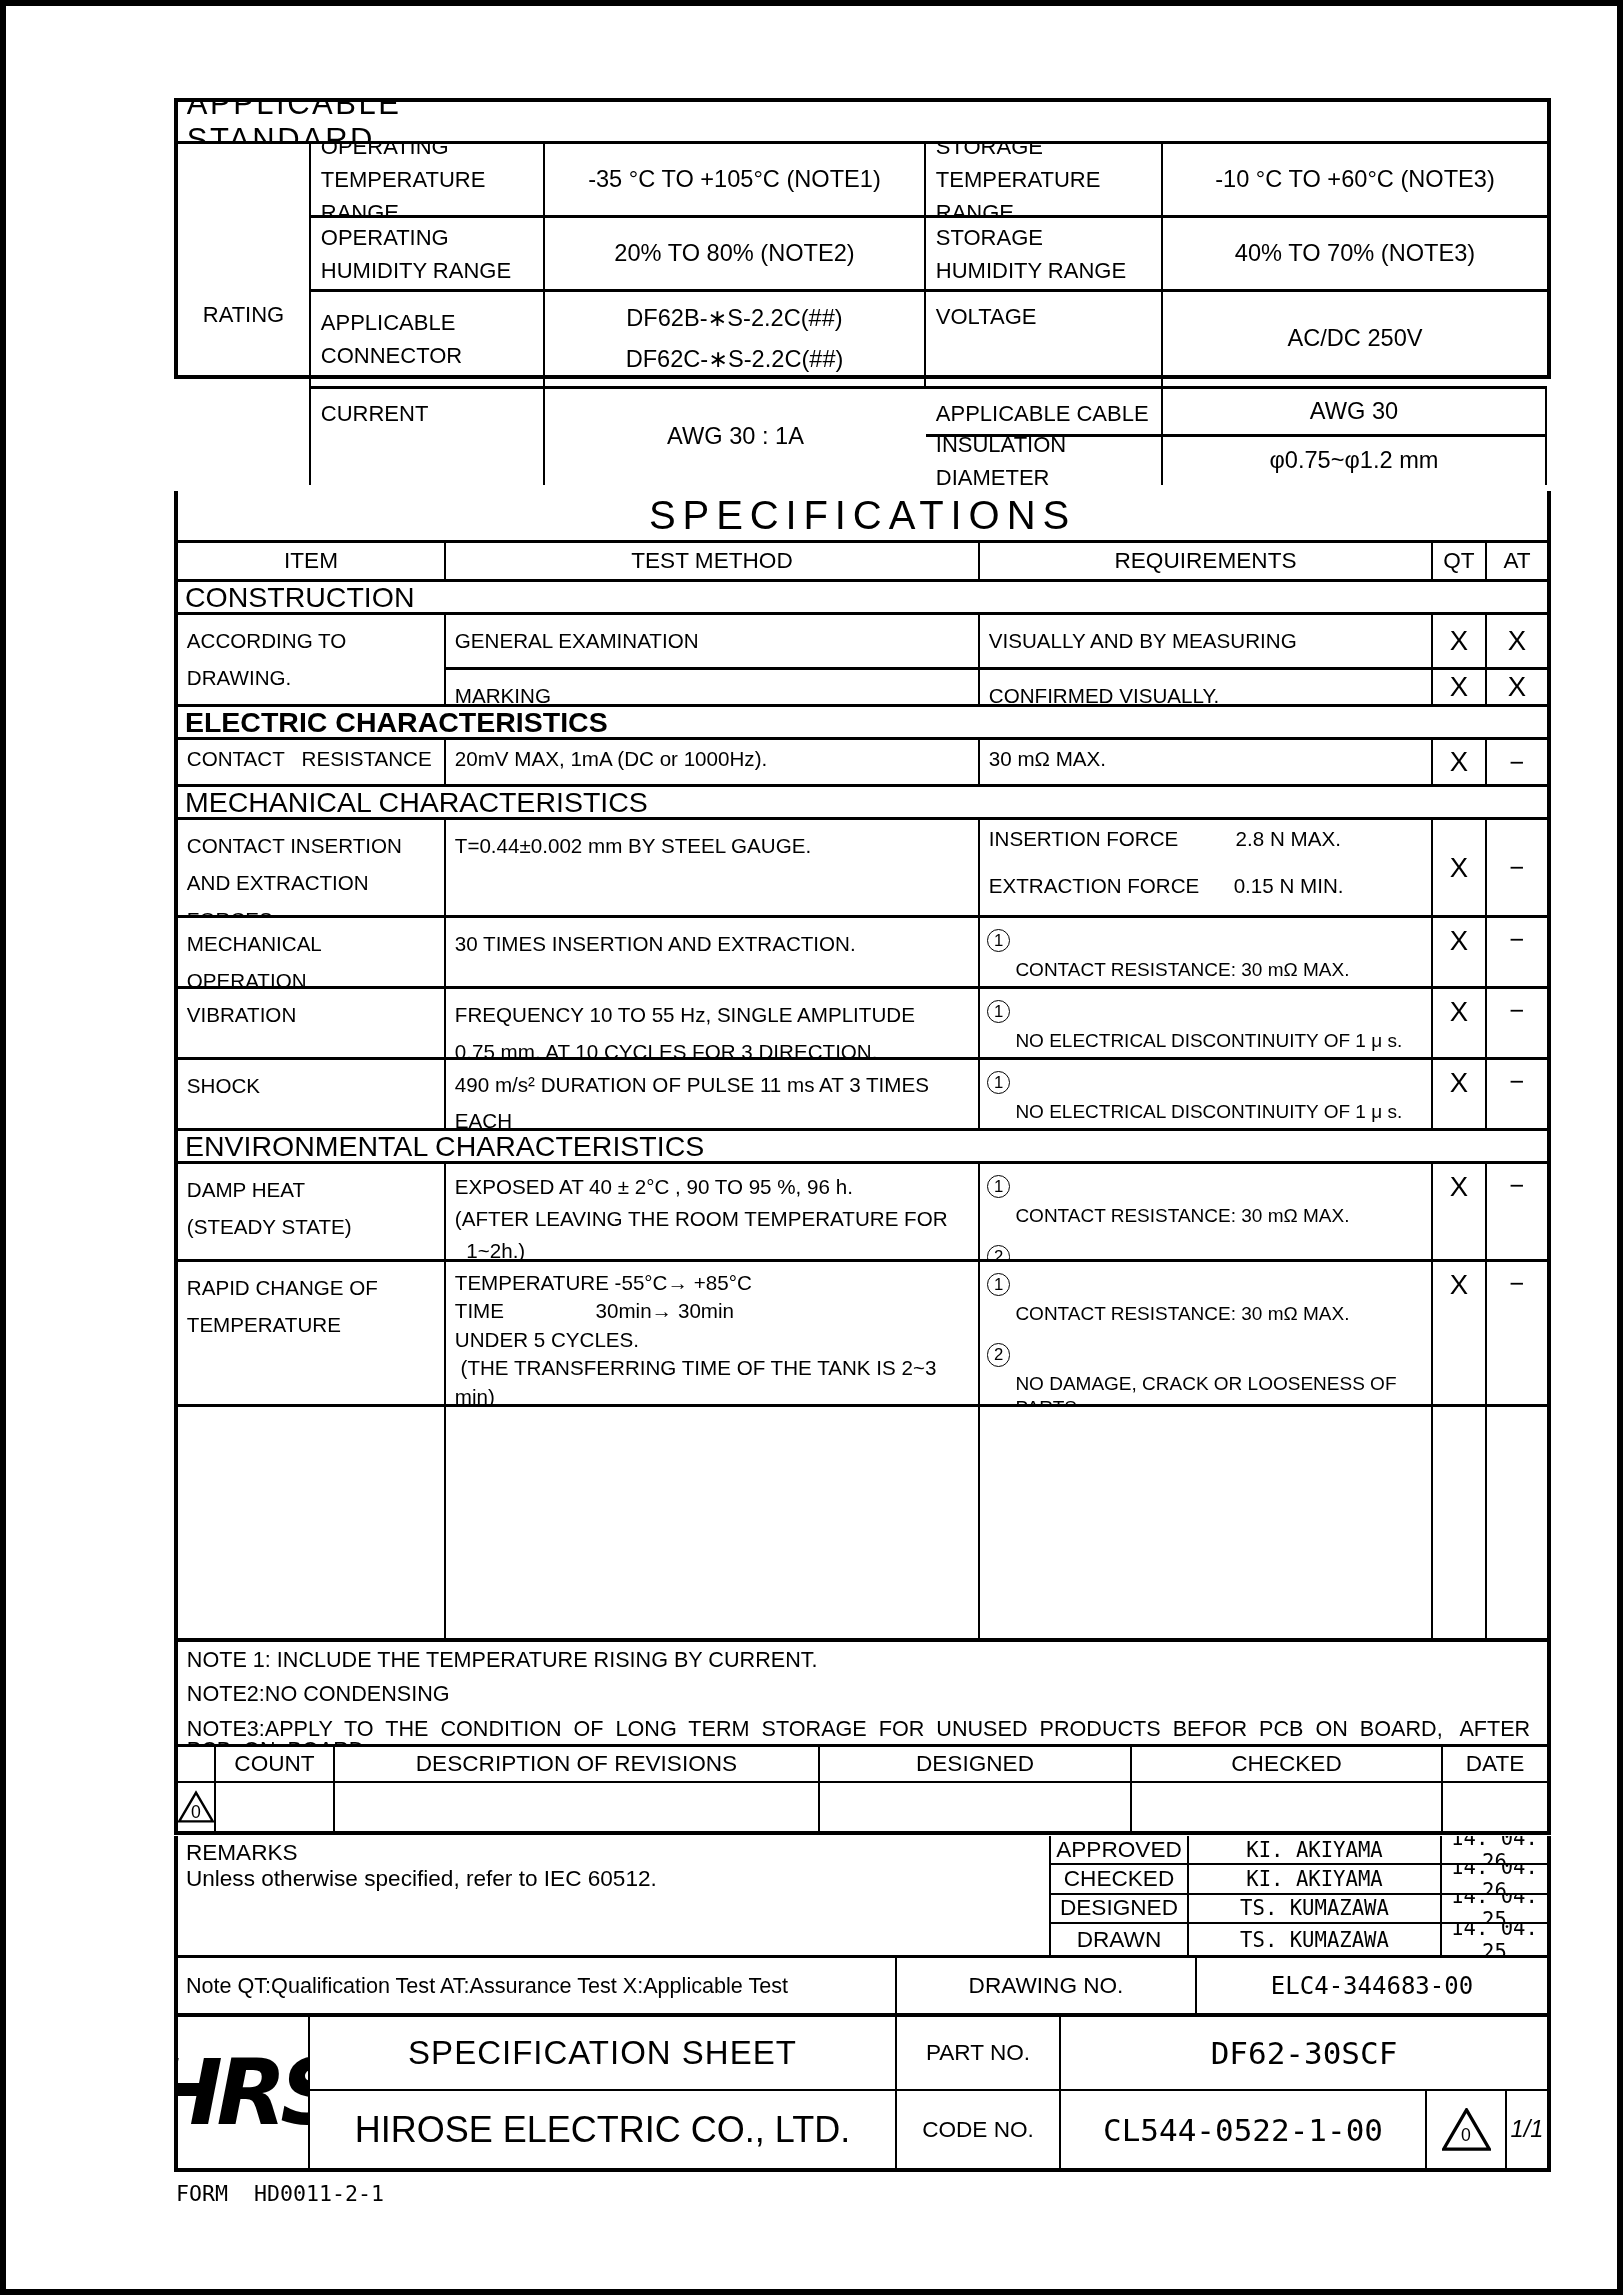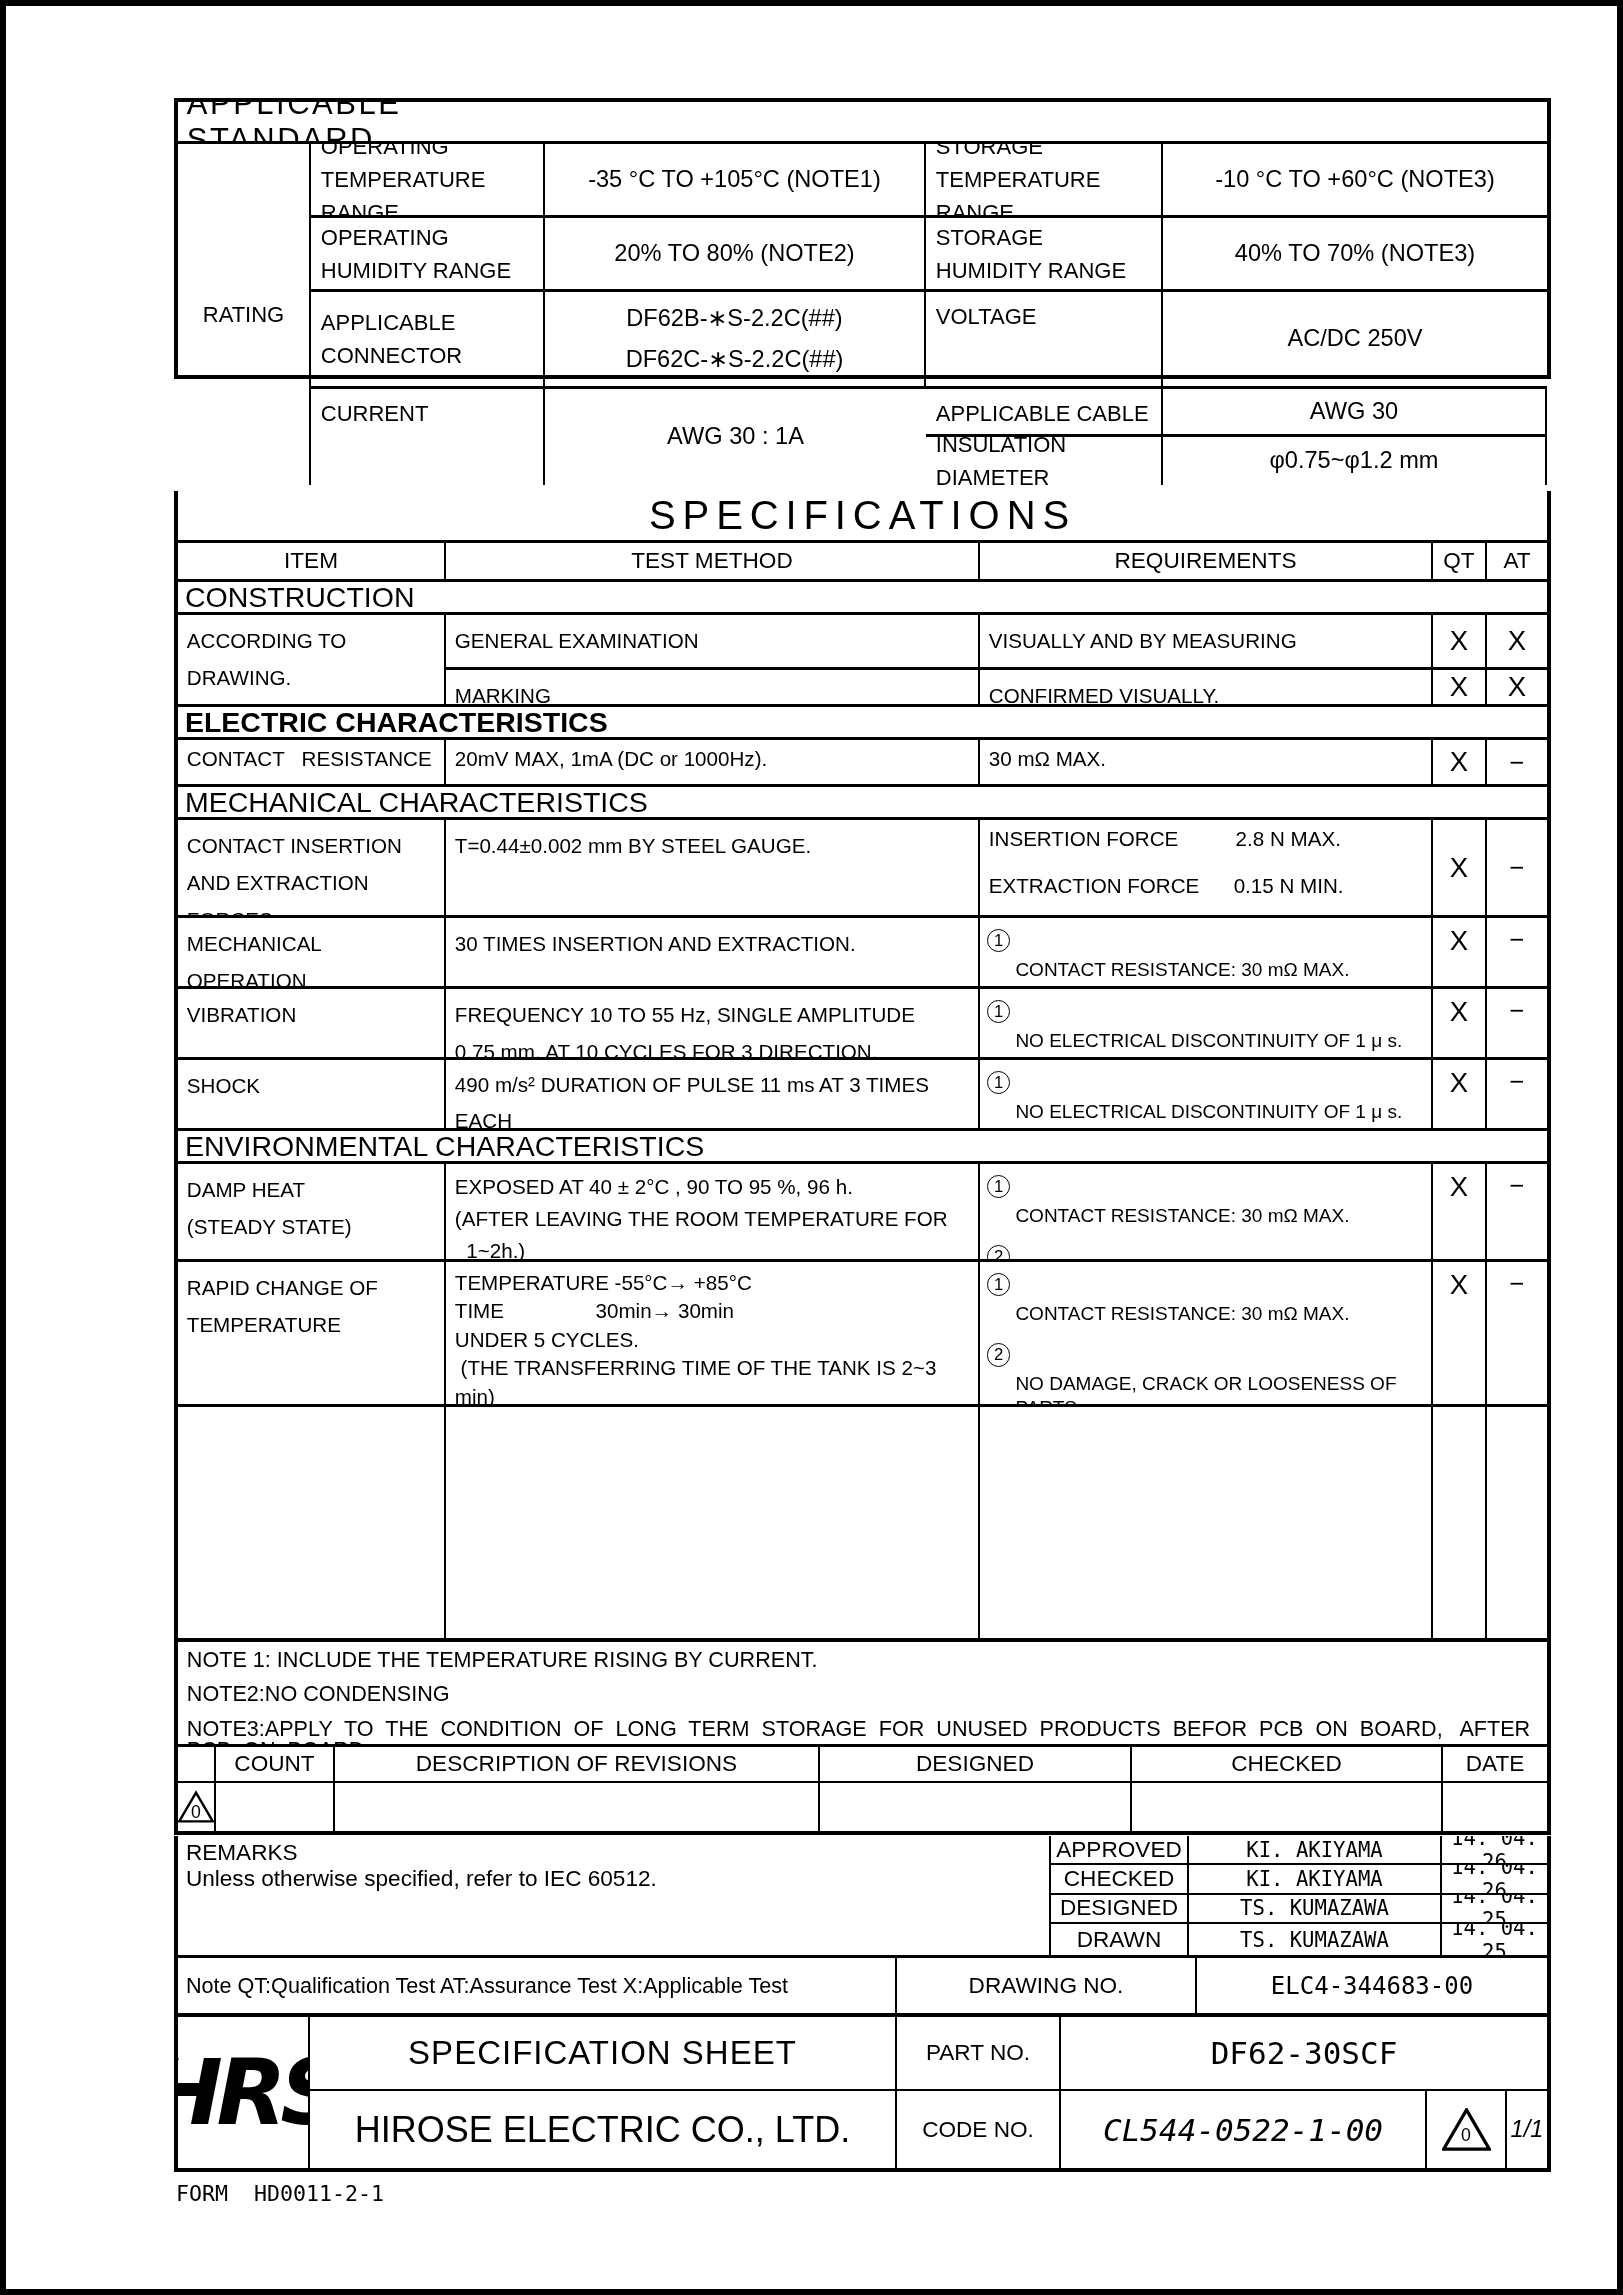--- a/index.html
+++ b/index.html
@@ -286,21 +286,21 @@
       </div>
       <div class="grid" style="grid-template-rows:74px 1fr;">
         <div class="grid" style="grid-template-columns:587px 164px 1fr;">
           <div class="c br bb4 cc" style="font-size:33px;letter-spacing:1px;">SPECIFICATION SHEET</div>
           <div class="c br bb4 cc hdr">PART NO.</div>
           <div class="c bb4 cc mono" style="font-size:31px;">DF62-30SCF</div>
         </div>
         <div class="grid" style="grid-template-columns:587px 164px 366px 80px 1fr;">
           <div class="c br cc" style="font-size:36px;">HIROSE ELECTRIC CO., LTD.</div>
           <div class="c br cc hdr">CODE NO.</div>
-          <div class="c br cc mono" style="font-size:31px;font-style:italic;">CL544-0522-1-00</div>
+          <div class="c br cc mono" style="font-size:31px;">CL544-0522-1-00</div>
           <div class="c br cc">
             <span class="tri" style="width:49px;height:43px;">
               <svg viewBox="0 0 60 52">
                   <polygon points="30,2 58,50 2,50" fill="none" stroke="#000" stroke-width="4"></polygon>
                 </svg>
               <span class="tri-digit">0</span>
             </span>
           </div>
           <div class="c cc" style="font-size:23.6px;font-style:italic;">1/1</div>
         </div>

